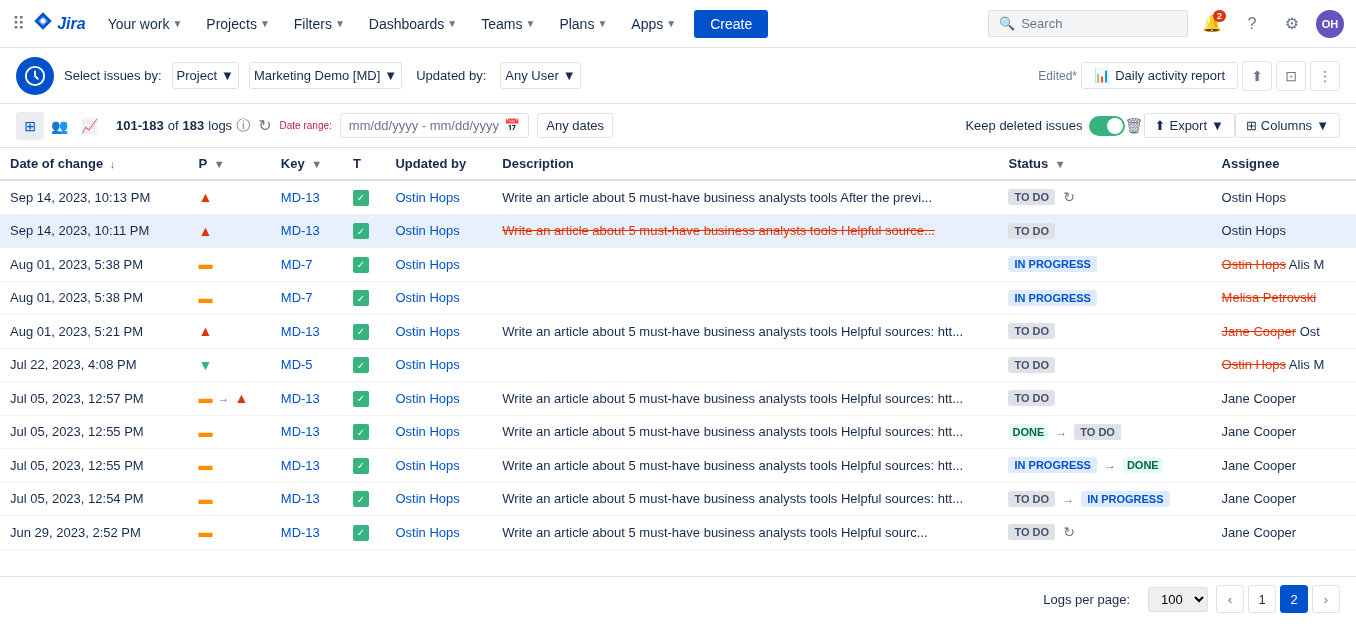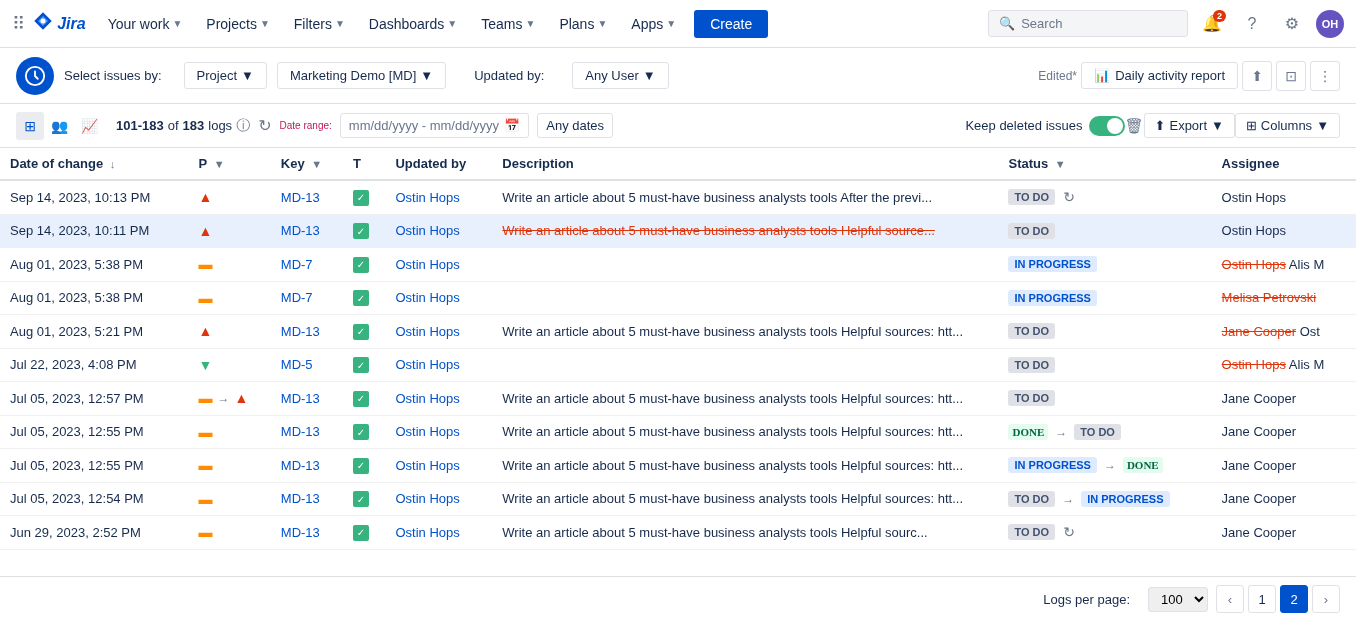--- a/index.html
+++ b/index.html
@@ -48,28 +48,28 @@
       background: #6554c0; color: #fff; display: flex; align-items: center;
       justify-content: center; font-size: 11px; font-weight: 600; cursor: pointer;
     }
 
     
     .secondbar {
       display: flex; align-items: center; height: 56px;
       padding: 0 16px; border-bottom: 1px solid #e0e0e0; gap: 10px;
     }
     .logo-clock { width: 38px; height: 38px; border-radius: 50%; background: #0052cc; display: flex; align-items: center; justify-content: center; color: #fff; font-size: 18px; }
-    .select-issues-label { font-size: 13px; color: #172b4d; margin-right: 12px; }
+    .select-issues-label { font-size: 13px; color: #172b4d; margin-right: 0; }
     .dropdown-btn {
       display: flex; align-items: center; gap: 4px;
       border: 1px solid #dfe1e6; border-radius: 3px;
-      padding: 5px 12px; background: #fff; cursor: pointer;
+      padding: 5px 4px; background: #fff; cursor: pointer;
       font-size: 13px; color: #172b4d;
     }
-    .by-label { font-size: 13px; color: #172b4d; margin: 0 18px; }
+    .by-label { font-size: 13px; color: #172b4d; margin: 0 4px; }
     .secondbar-right { margin-left: auto; display: flex; align-items: center; gap: 4px; }
     .edited-label { font-size: 12px; color: #6b778c; }
     .activity-report-btn {
       display: flex; align-items: center; gap: 5px;
       border: 1px solid #dfe1e6; border-radius: 3px;
       padding: 5px 12px; cursor: pointer; font-size: 13px; color: #172b4d;
       background: #fff;
     }
     .icon-btn-small {
       width: 30px; height: 30px; display: flex; align-items: center; justify-content: center;
@@ -153,21 +153,21 @@
     .status-todo {
       background: #dfe1e6; color: #42526e; font-size: 11px;
       font-weight: 600; padding: 2px 6px; border-radius: 3px; white-space: nowrap;
     }
     .status-inprogress {
       background: #deebff; color: #0052cc; font-size: 11px;
       font-weight: 600; padding: 2px 6px; border-radius: 3px; white-space: nowrap;
     }
     .status-done {
       background: #e3fcef; color: #006644; font-size: 11px;
-      font-weight: 600; padding: 2px 4px; border-radius: 3px; white-space: nowrap; font-family: Liberation Serif, serif;
+      font-weight: 600; padding: 2px 4px; border-radius: 3px; white-space: nowrap;
     }
     .arrow-icon { color: #6b778c; font-size: 12px; margin: 0 3px; }
     .assignee-name { color: #172b4d; }
     .assignee-name.strikethrough { text-decoration: line-through; color: #de350b; }
     .refresh-small { color: #6b778c; font-size: 14px; }
     .priority-change { display: flex; align-items: center; gap: 2px; }
 
     
     .pagination-bar {
       display: flex; align-items: center; justify-content: flex-end;

